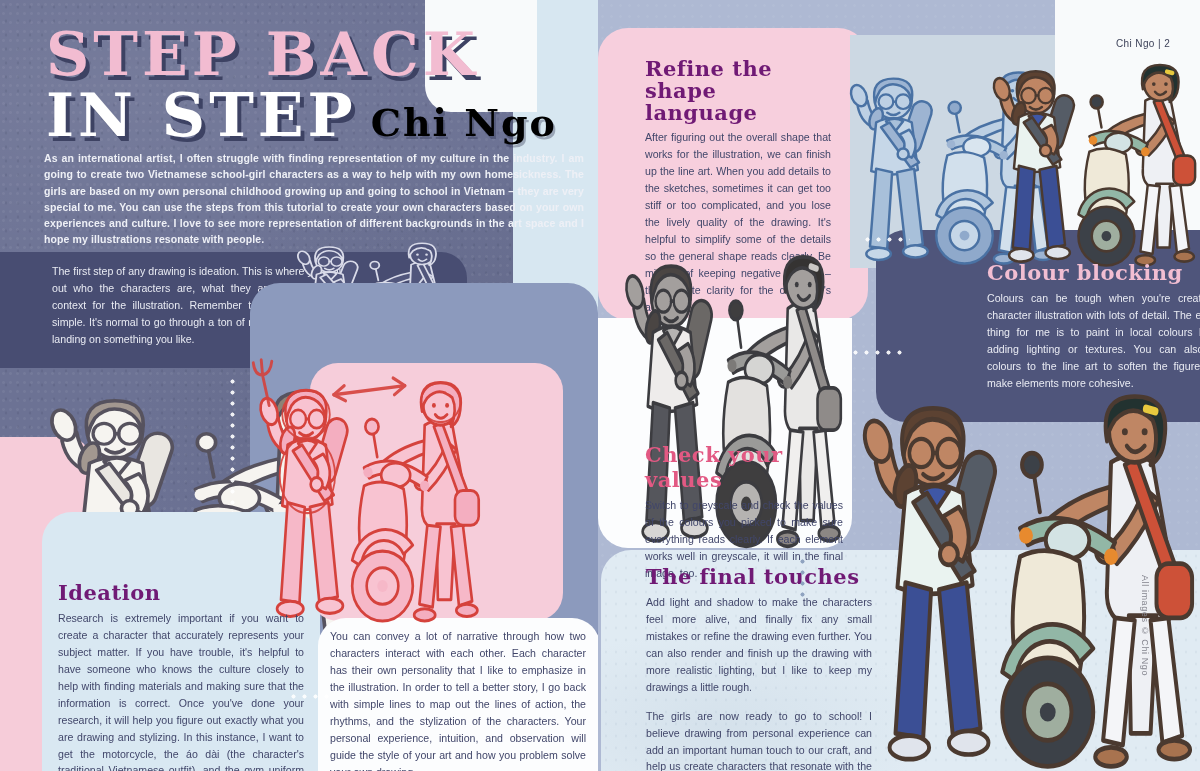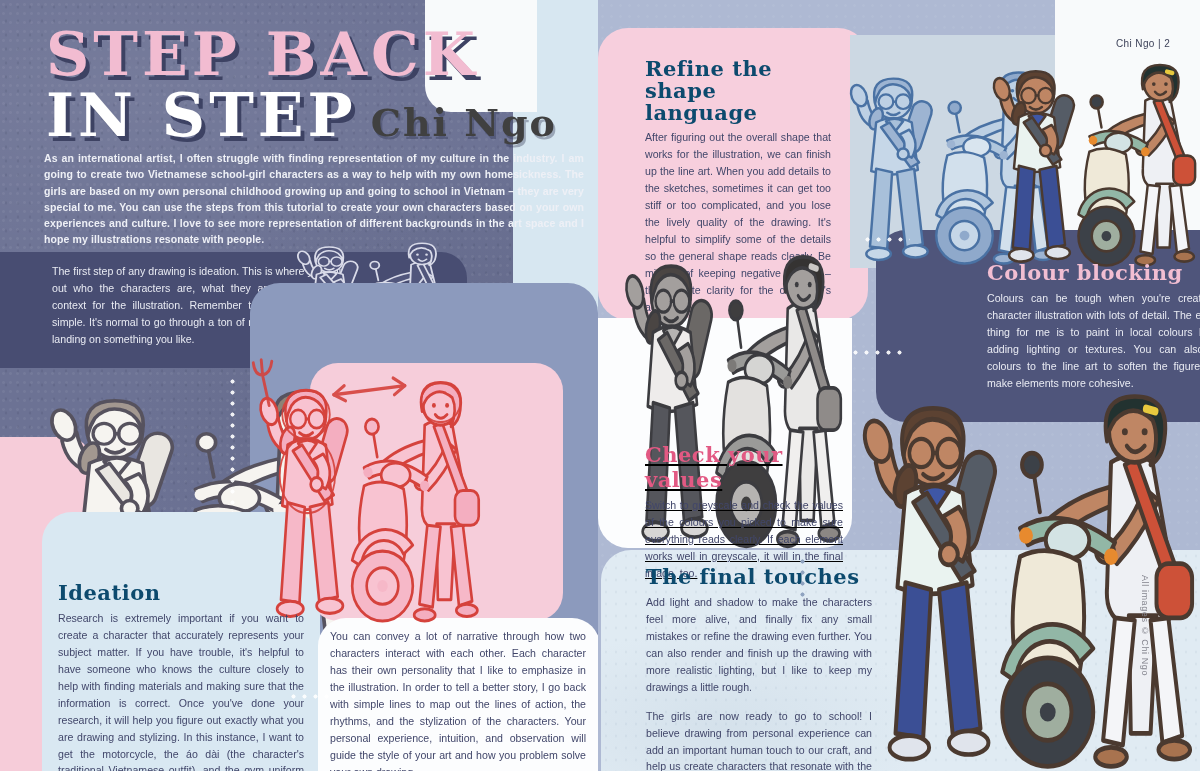--- a/index.html
+++ b/index.html
@@ -36,37 +36,37 @@
   #tr-white{left:1055px;top:0;width:145px;height:230px;background:#f8fafb;}
   #cb-panel{left:876px;top:230px;width:324px;height:192px;background:#4f557b;border-radius:30px 0 0 30px;}
   #cv-panel{left:598px;top:318px;width:254px;height:230px;background:#fcfdfe;border-radius:0 0 30px 30px;}
 
   
   h1,h2{margin:0;font-family:"DejaVu Serif","Liberation Serif",serif;font-weight:700;}
   p{margin:0;}
   #title{left:46px;top:24px;line-height:1.02;letter-spacing:4px;}
   #title .t1{font-size:60px;color:#f2bcd1;text-shadow:4px 5px 0 #3d4263;}
   #title .t2{font-size:60px;color:#ffffff;text-shadow:4px 5px 0 #3d4263;}
-  #title .author{font-family:"DejaVu Serif",serif;font-weight:700;font-size:38px;color:#404040;
+  #title .author{font-family:"DejaVu Serif",serif;font-weight:700;font-size:38px;color:#000000;
     letter-spacing:2px;margin-left:14px;text-shadow:2px 3px 0 rgba(40,45,75,.35);}
   #intro{left:44px;top:150px;width:540px;color:#eef0f6;font-weight:700;font-size:10.5px;
     line-height:1.55;text-align:justify;letter-spacing:.1px;}
   .sec h2{font-size:21px;letter-spacing:.5px;margin-bottom:5px;}
   .sec p{font-size:10.6px;line-height:1.6;text-align:justify;}
   .h-pinklight{color:#f2bed2;}
-  .h-navy{color:#0c4a6e;}
+  .h-navy{color:#701a75;}
   .h-pink{color:#e25983;}
   .t-light{color:#e9ebf3;}
   .t-dark{color:#41466a;}
   #ideation-text{left:52px;top:263px;width:302px;}
   #research-text{left:58px;top:580px;width:246px;}
   #ci-text{left:330px;top:628px;width:256px;}
   #refine-text{left:645px;top:58px;width:186px;}
   #refine-text h2{line-height:1.05;}
-  #cv-text{left:645px;top:442px;width:198px;text-decoration:underline;}
+  #cv-text{left:645px;top:442px;width:198px;}
   #cb-text{left:942px;top:260px;width:242px;margin-left:45px;}
   #ft-text{left:646px;top:564px;width:226px;}
   #ft-text p + p{margin-top:12px;}
   #page-label{left:1100px;top:30px;width:86px;font-size:10px;color:#3d4259;letter-spacing:.4px;text-align:center;margin-top:8px;}
   #credit{left:1140px;top:575px;height:140px;writing-mode:vertical-rl;font-size:9px;color:#85868f;letter-spacing:.6px;}
 
   
   .vdots{width:5px;background:radial-gradient(circle,rgba(255,255,255,.9) 1.8px,transparent 2.3px) 0 0/5px 11px;}
   .hdots{height:5px;background:radial-gradient(circle,rgba(255,255,255,.9) 1.8px,transparent 2.3px) 0 0/11px 5px;}
   #vdots-ft{left:800px;top:556px;height:42px;background:radial-gradient(circle,#8fa3c0 1.8px,transparent 2.3px) 0 0/5px 11px;width:5px;}

